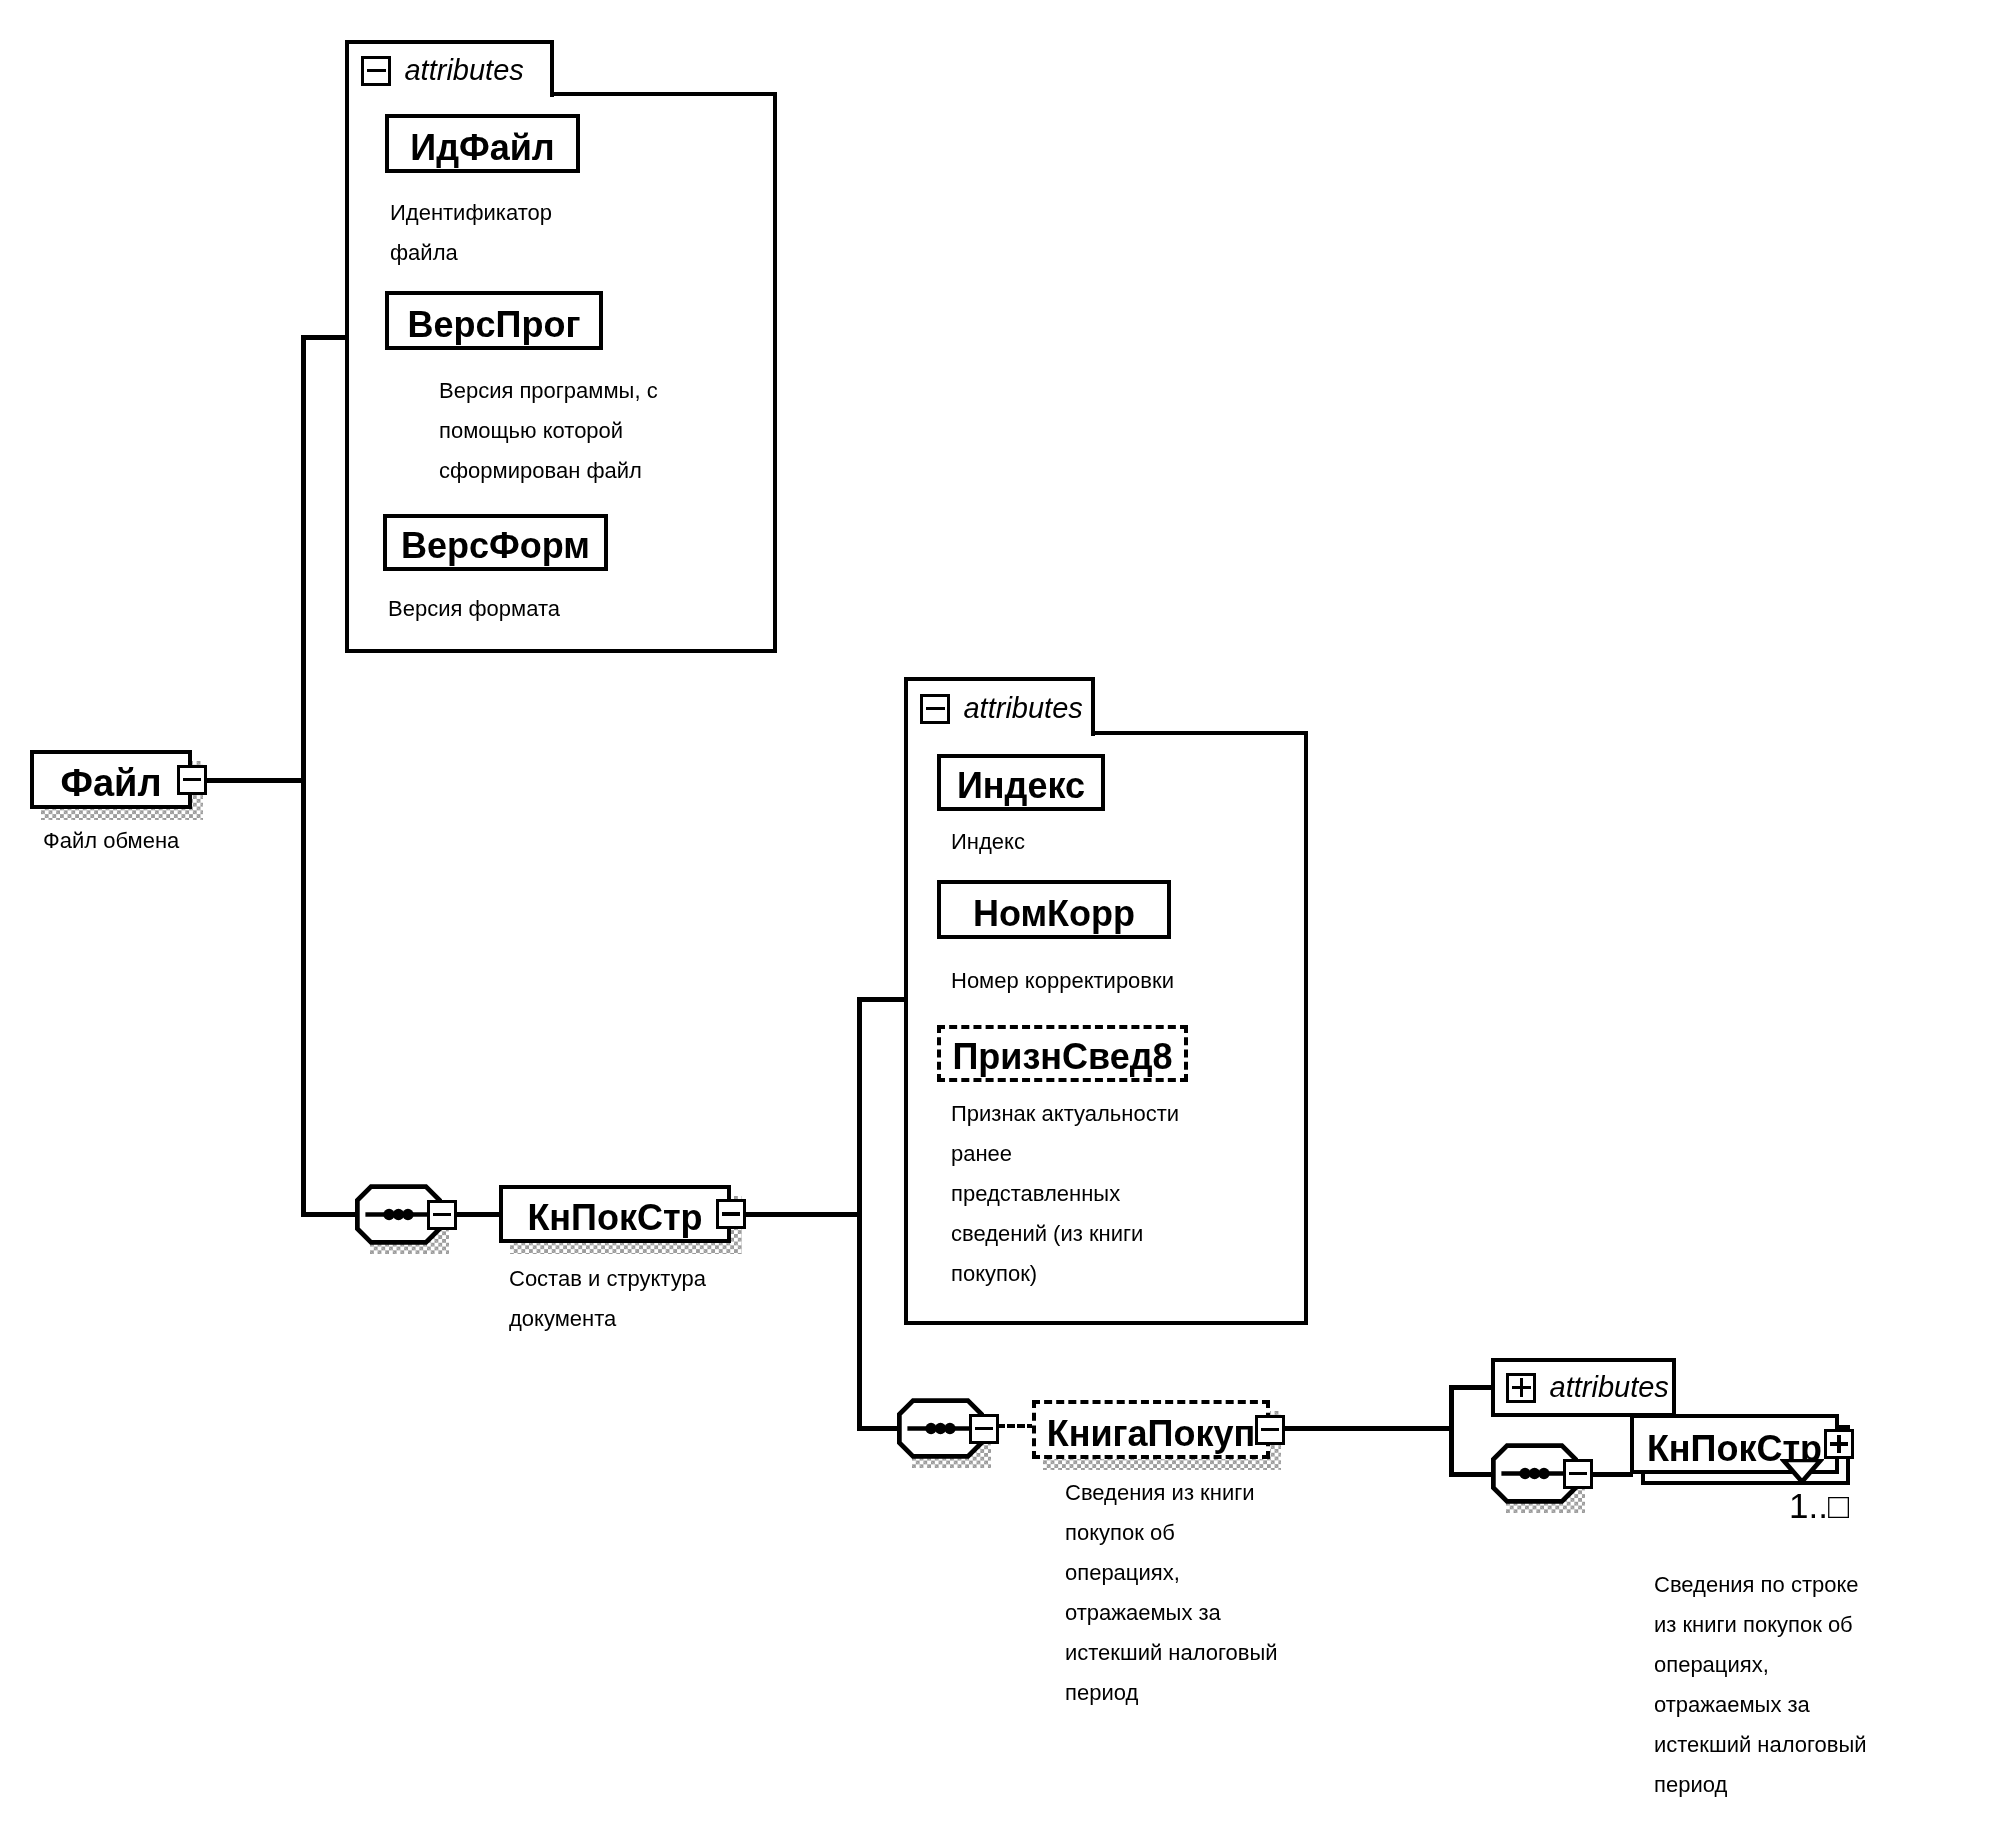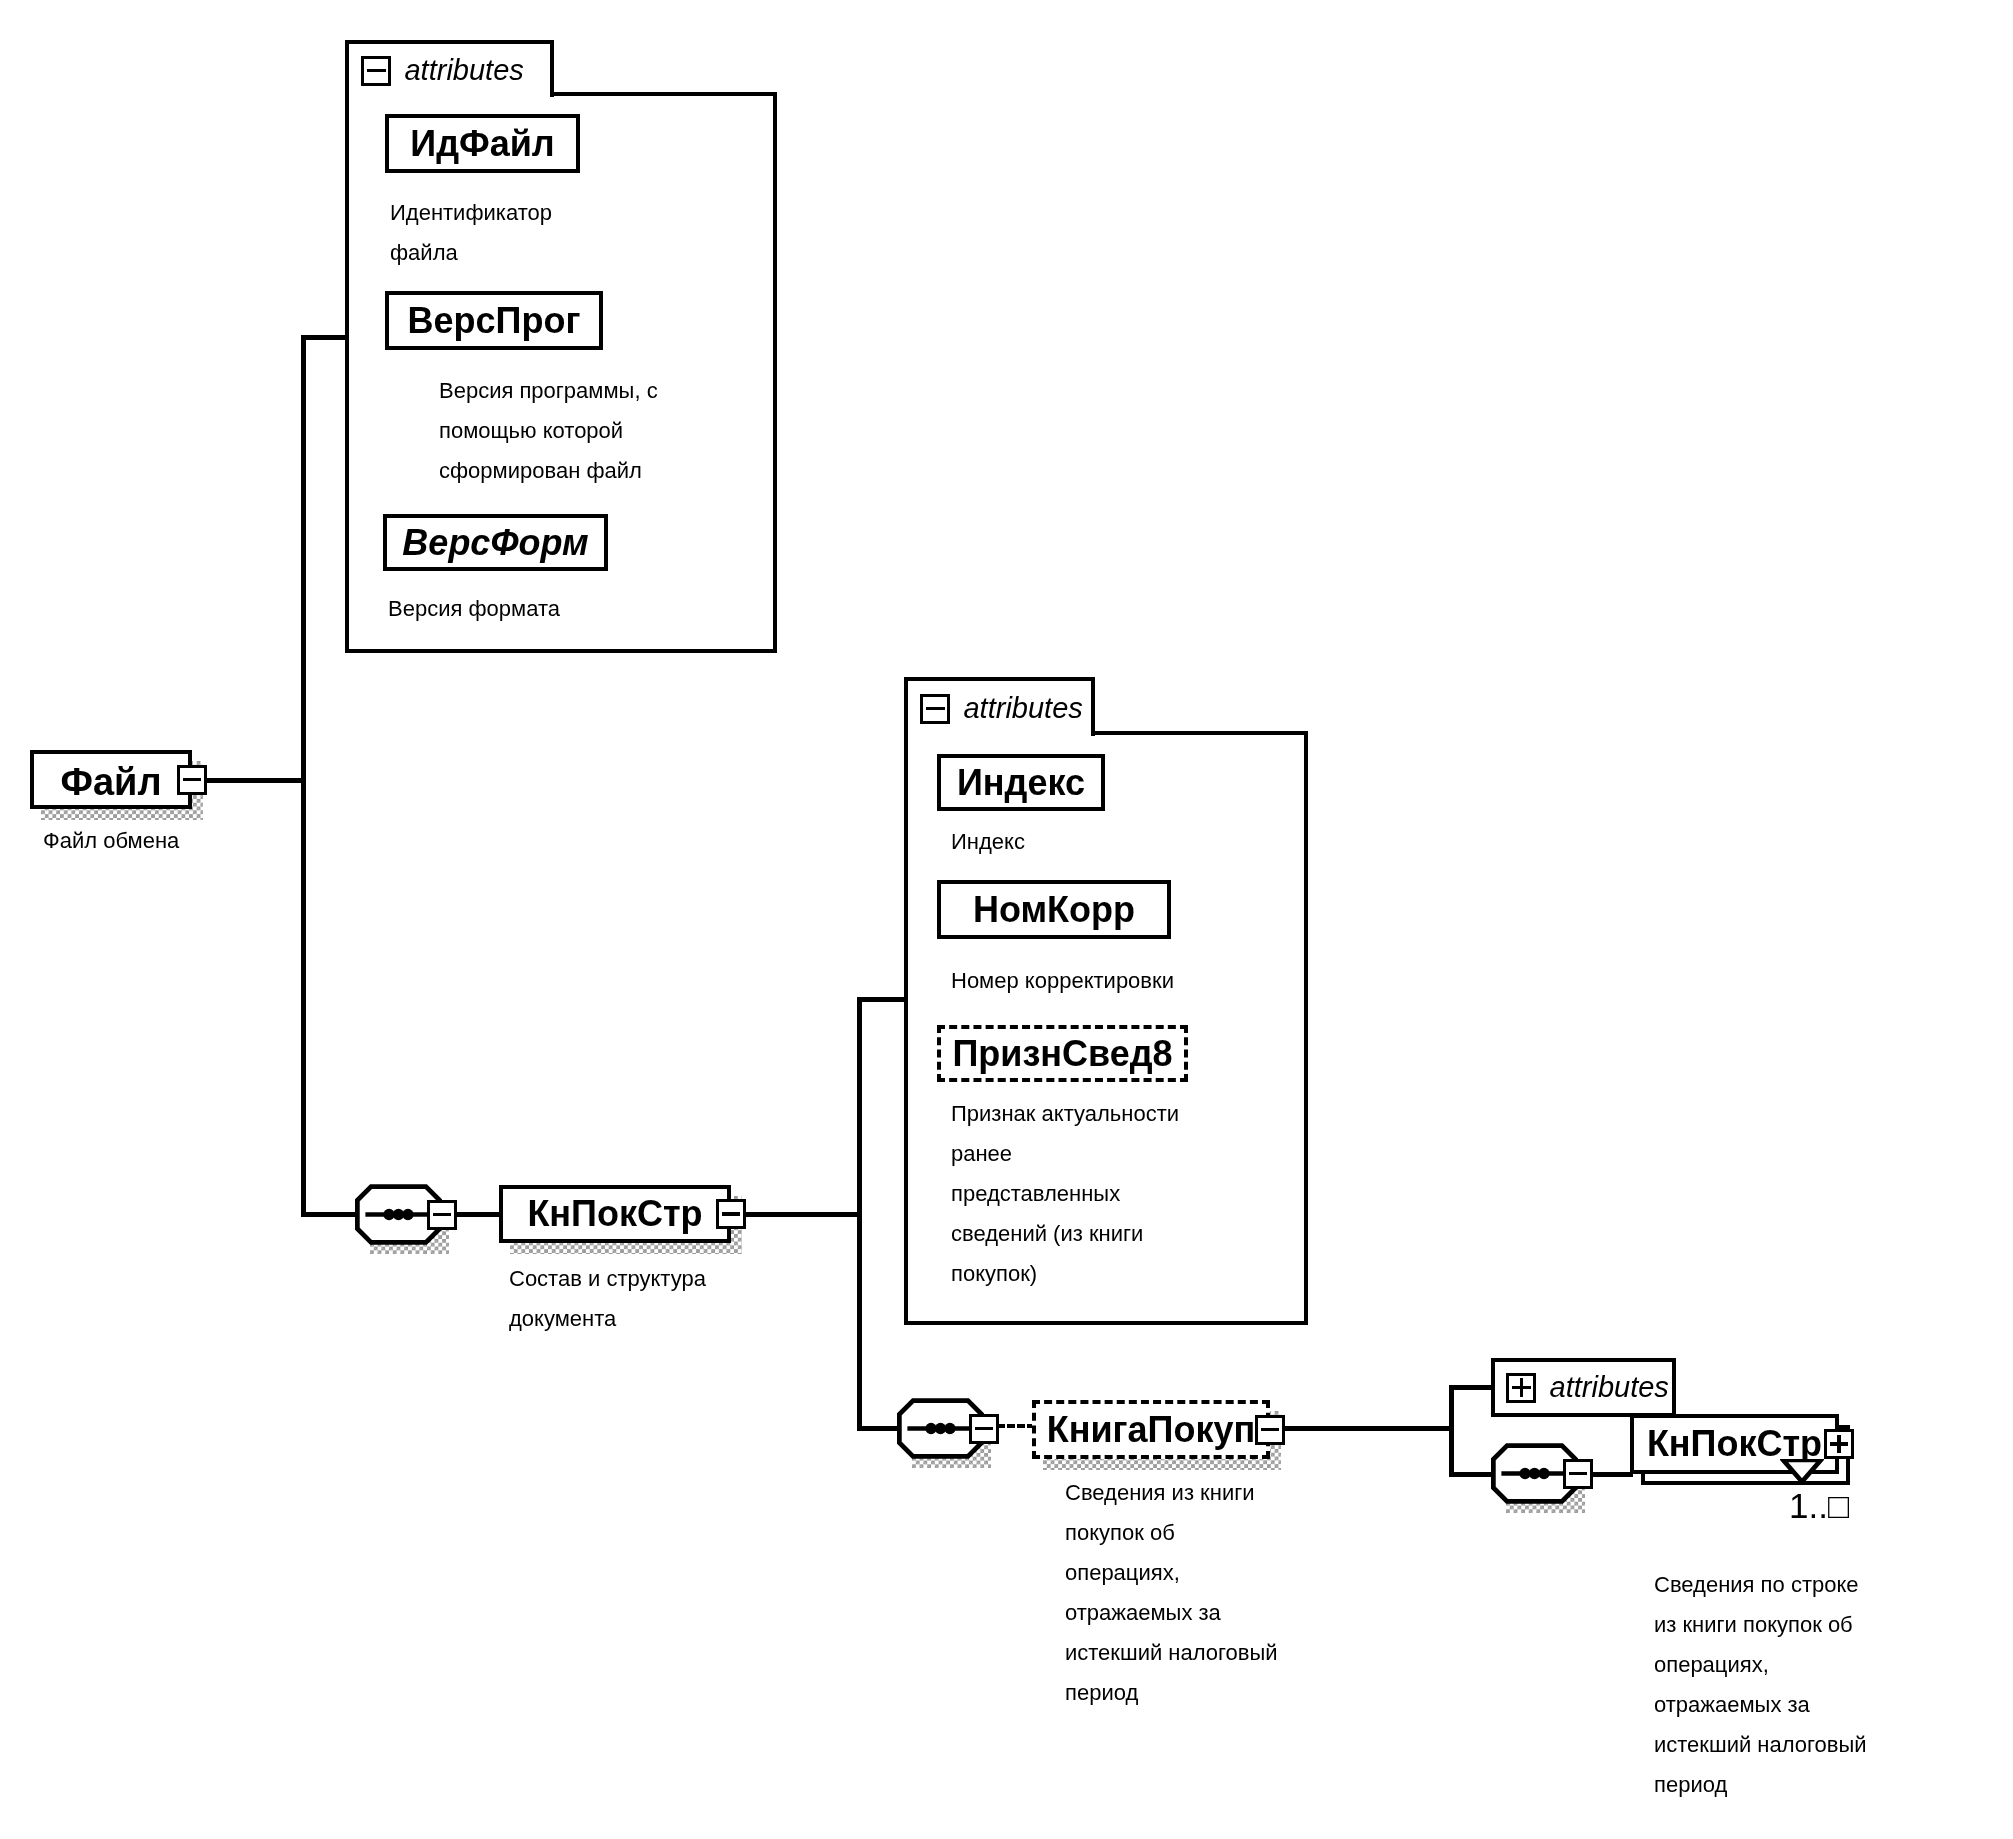--- a/index.html
+++ b/index.html
@@ -24,21 +24,21 @@
     position: absolute; left: 11.4px; top: 11.4px; width: 100%; height: 100%; z-index: 0;
     background-image:
       linear-gradient(45deg,#9a9a9a 25%,transparent 25%,transparent 75%,#9a9a9a 75%),
       linear-gradient(45deg,#9a9a9a 25%,transparent 25%,transparent 75%,#9a9a9a 75%);
     background-size: 7.6px 7.6px;
     background-position: 0 0, 3.8px 3.8px;
   }
   .node-box {
     position: absolute; inset: 0; z-index: 2;
     background: #fff; border: 4.7px solid #000;
-    display: flex; align-items: center; justify-content: center;
+    display: flex; align-items: flex-end; justify-content: center;
     font-weight: bold; font-size: 36px; white-space: nowrap;
   }
   .node-box.dashed { border-style: dashed; }
   .stack2 {
     position: absolute; left: 11.4px; top: 11.4px; width: 100%; height: 100%;
     border: 4.7px solid #000; background: #fff; z-index: 1;
   }
 
   
   .icon {
@@ -141,21 +141,21 @@
   <div class="node" style="left:385px; top:291px; width:218px; height:59px;">
     <div class="node-shadow"></div>
     <div class="node-box">
       <span>ВерсПрог</span>
     </div>
   </div>
   <div class="desc" style="left:401px; top:371px;margin-left:38px;">Версия программы, с
 помощью которой
 сформирован файл</div>
 
-  <div class="node" style="left:383px; top:514px; width:225px; height:57px;font-style:italic;">
+  <div class="node" style="left:383px; top:514px; width:225px; height:57px;">
     <div class="node-shadow"></div>
     <div class="node-box">
       <span>ВерсФорм</span>
     </div>
   </div>
   <div class="desc" style="left:388px; top:589px;">Версия формата</div>
 
   <div class="compositor" style="left:355px; top:1184px;">
     <div class="oct-shadow"></div>
     <svg width="87" height="61" viewBox="0 0 92 64">

